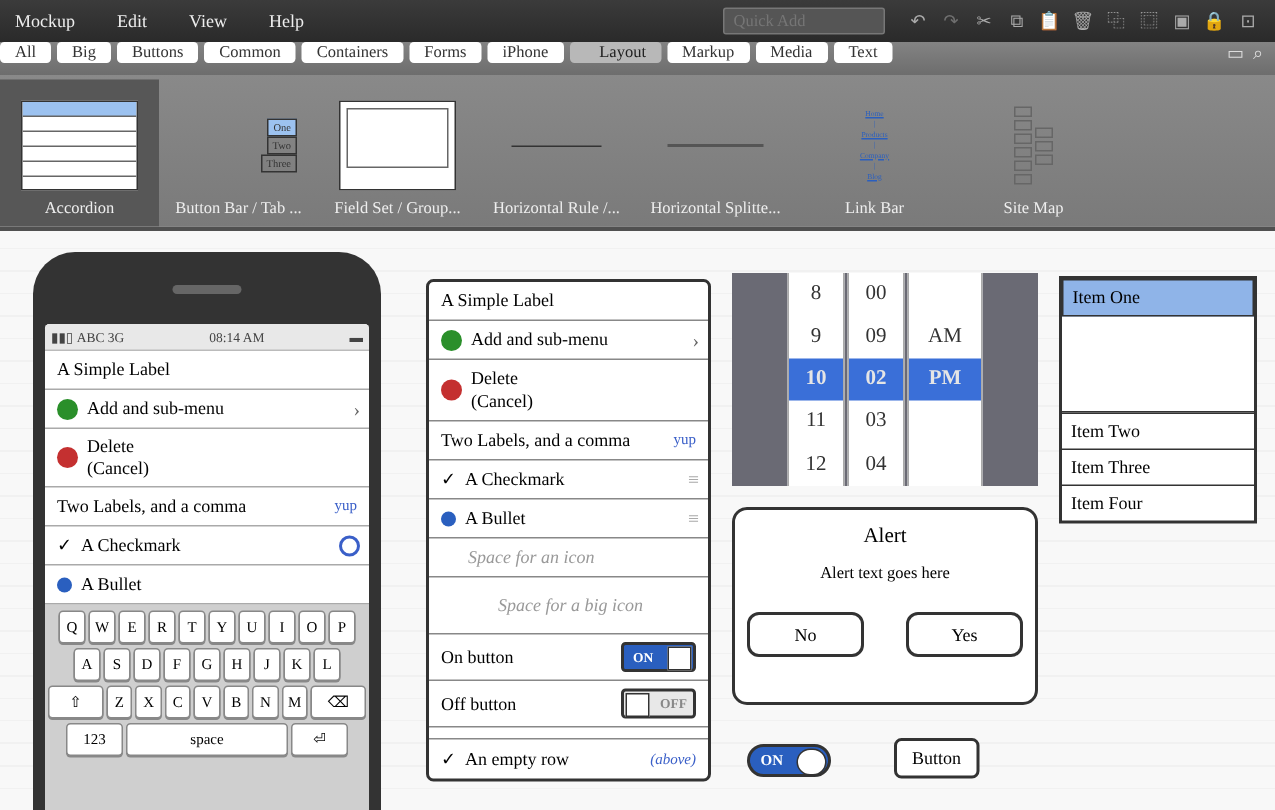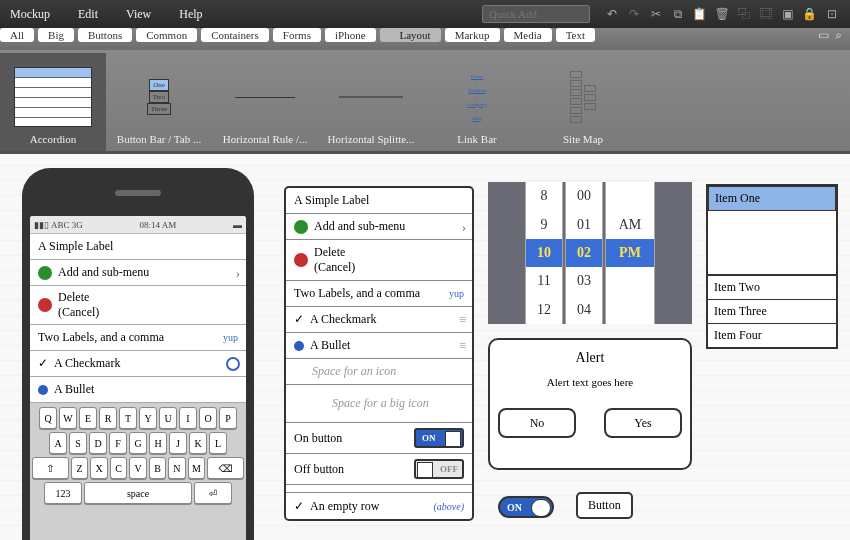--- a/index.html
+++ b/index.html
@@ -60,45 +60,45 @@
   .tog.on{background:#2a5fbf;color:#fff;justify-content:flex-start;padding-left:6px;}
   .tog.on:after{content:"";position:absolute;right:1px;top:1px;width:14px;height:14px;background:#fff;border:1px solid #333;}
   .tog.off{background:#e8e8e8;color:#888;justify-content:flex-end;padding-right:4px;}
   .tog.off:before{content:"";position:absolute;left:1px;top:1px;width:14px;height:14px;background:#fff;border:1px solid #333;}
   
   
   .picker{position:absolute;left:488px;top:28px;width:204px;height:142px;background:#6a6a74;display:flex;justify-content:center;align-items:center;gap:2px;}
   .pcol{background:#fff;width:38px;height:142px;display:flex;flex-direction:column;border-left:1px solid #aaa;border-right:1px solid #aaa;}
   .pcol.wide{width:50px;}
   .pcell{flex:1;display:flex;align-items:center;justify-content:center;font-size:14px;color:#333;}
-  .pcell.sel{background:#3a6fd8;color:#fde047;font-weight:bold;}
+  .pcell.sel{background:#3a6fd8;color:#e5e5e5;font-weight:bold;}
   
   
   .accord{position:absolute;left:706px;top:30px;width:132px;border:2px solid #333;background:#fff;}
   .accord .hdr{background:#8fb4e8;border:1px solid #333;padding:4px 6px;font-size:12px;}
   .accord .body{height:64px;border-bottom:1px solid #333;}
   .accord .itm{border-top:1px solid #333;padding:4px 6px;font-size:12px;}
   
   
   .alert{position:absolute;left:488px;top:184px;width:204px;height:132px;border:2px solid #333;border-radius:10px;background:#fff;padding:10px;display:flex;flex-direction:column;align-items:center;}
   .alert h4{font-size:14px;font-weight:normal;margin-bottom:10px;}
   .alert p{font-size:11px;margin-bottom:20px;}
   .alert .btns{display:flex;gap:28px;}
   .albtn{border:2px solid #333;border-radius:8px;width:78px;height:30px;display:flex;align-items:center;justify-content:center;font-size:12px;}
   
   
   .botswitch{position:absolute;left:498px;top:342px;width:56px;height:22px;border:2px solid #333;border-radius:11px;background:#2a5fbf;display:flex;align-items:center;padding-left:7px;color:#fff;font-size:10px;font-weight:bold;}
   .botswitch:after{content:"";position:absolute;right:1px;top:1px;width:18px;height:16px;background:#fff;border:1px solid #333;border-radius:9px;}
-  .botbtn{position:absolute;left:576px;top:338px;border:2px solid #333;border-radius:5px;padding:4px 10px;font-size:12px;background:#fff;}
+  .botbtn{position:absolute;left:596px;top:338px;border:2px solid #333;border-radius:5px;padding:4px 10px;font-size:12px;background:#fff;}
   
   
   .th-acc{display:flex;flex-direction:column;}
   .th-acc div{border-bottom:1px solid #666;height:10px;}
   .th-acc div:first-child{background:#9cc2f0;}
-  .th-bbar{display:flex;align-items:center;justify-content:center;}
+  .th-bbar{display:flex;align-items:flex-end;justify-content:center;}
   .th-bbar span{border:1px solid #333;padding:1px 3px;margin:0;}
   .th-fs{padding:4px;}
   .th-fs div{border:1px solid #666;height:40px;}
   .th-hr{display:flex;align-items:center;justify-content:center;}
   .th-hr div{width:60px;height:1px;background:#333;}
   .th-hs{display:flex;align-items:center;justify-content:center;}
   .th-hs div{width:66px;height:10px;border:1px solid #333;background:#ddd;}
   .th-split{display:flex;align-items:center;justify-content:center;}
   .th-split div{width:64px;height:2px;background:#555;}
   .th-link{display:flex;align-items:center;justify-content:center;gap:2px;font-size:5px;color:#2a5fbf;}
@@ -161,20 +161,26 @@
   </div>
   <div class="shelf-item">
     <div class="shelf-thumb th-bbar" style="background:none;border:none;">
       <span style="background:#9cc2f0">One</span>
         <span>Two</span>
         <span>Three</span>
     </div>
     <span class="shelf-name">Button Bar / Tab ...</span>
   </div>
   <div class="shelf-item">
+    <div class="shelf-thumb th-fs">
+        <div></div>
+      </div>
+    <span class="shelf-name">Field Set / Group...</span>
+  </div>
+  <div class="shelf-item">
     <div class="shelf-thumb th-hr" style="background:none;border:none;">
         <div></div>
       </div>
     <span class="shelf-name">Horizontal Rule /...</span>
   </div>
   <div class="shelf-item">
     <div class="shelf-thumb th-split" style="background:none;border:none;">
         <div></div>
       </div>
     <span class="shelf-name">Horizontal Splitte...</span>
@@ -334,21 +340,21 @@
   <div class="picker">
     <div class="pcol">
       <div class="pcell">8</div>
       <div class="pcell">9</div>
       <div class="pcell sel">10</div>
       <div class="pcell">11</div>
       <div class="pcell">12</div>
     </div>
     <div class="pcol">
       <div class="pcell">00</div>
-      <div class="pcell">01</div>
+      <div class="pcell">09</div>
       <div class="pcell sel">02</div>
       <div class="pcell">03</div>
       <div class="pcell">04</div>
     </div>
     <div class="pcol wide">
       <div class="pcell"></div>
       <div class="pcell">AM</div>
       <div class="pcell sel">PM</div>
       <div class="pcell"></div>
       <div class="pcell"></div>

